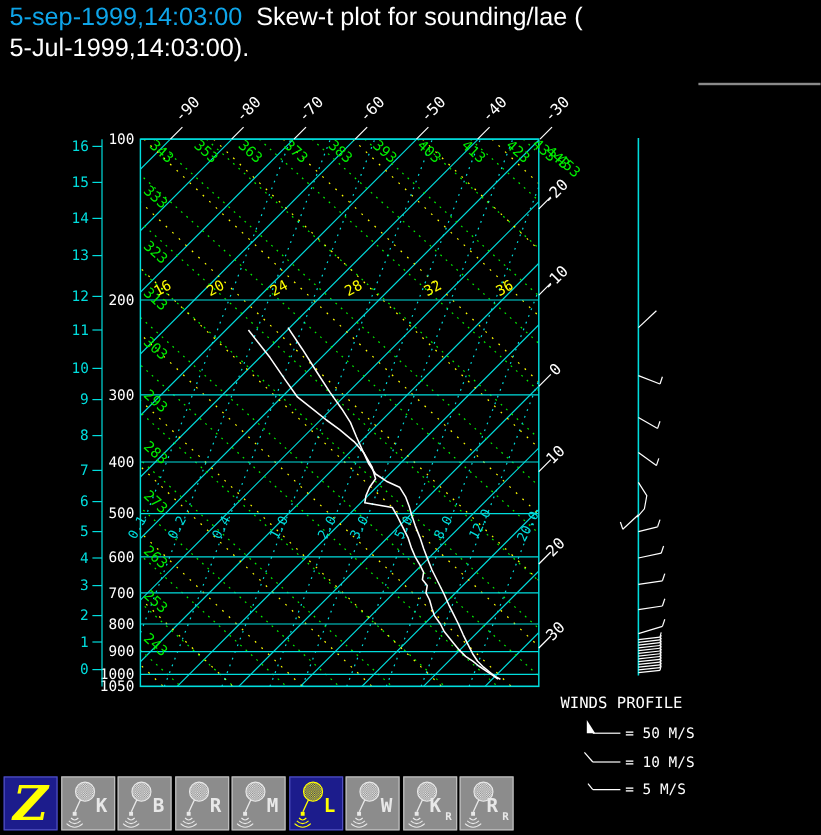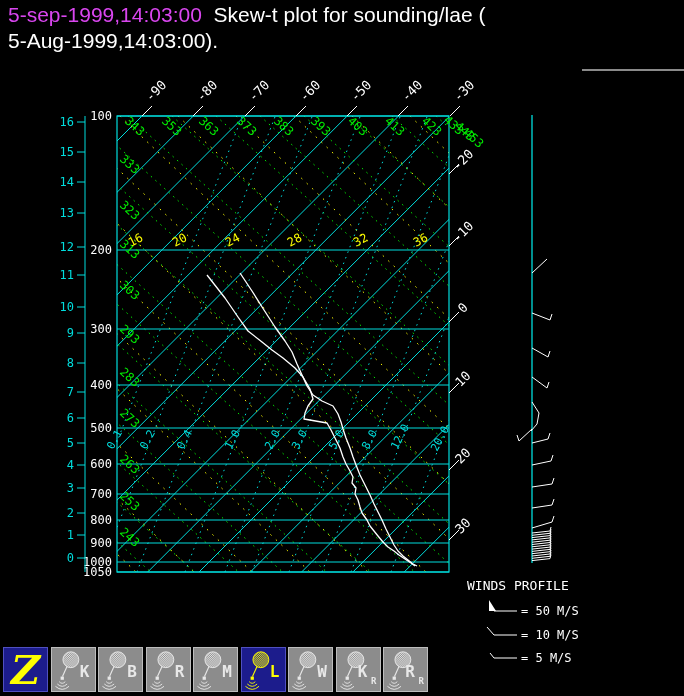--- a/index.html
+++ b/index.html
@@ -1,19 +1,19 @@
 <!DOCTYPE html>
 <html><head>
 <meta charset="utf-8">
 <style>
   html,body{margin:0;padding:0;background:#000;}
   #app{position:relative;width:684px;height:696px;background:#000;overflow:hidden;
        font-family:"Liberation Sans",sans-serif;}
   #title{position:absolute;left:8px;top:2px;font-size:21px;line-height:26px;color:#fff;white-space:pre;}
-  #title .hl{color:#d946ef;}
+  #title .hl{color:#0ea5e9;}
   #divider{position:absolute;left:582px;top:69px;width:102px;height:2px;background:#8a8a8a;}
   #plot{position:absolute;left:0;top:0;}
   #plot text{font-family:"DejaVu Sans Mono",monospace;}
   #toolbar{position:absolute;left:3px;top:647px;display:flex;gap:2.5px;}
   .tbtn{position:relative;width:45px;height:45px;box-sizing:border-box;cursor:pointer;}
   .tbtn.gray{background:#8c8c8c;border:1px solid #bdbdbd;}
   .tbtn.navy{background:#1c1c8c;border:1px solid #5050c0;}
   .tbtn .bicon{position:absolute;left:3px;top:2px;}
   .tbtn .letter{position:absolute;right:5px;bottom:11px;font-family:"DejaVu Sans Mono",monospace;
                 font-weight:bold;font-size:16px;color:#e8e8e8;line-height:1;}
@@ -24,21 +24,21 @@
   .tbtn .zlogo{position:absolute;left:0;top:-2px;width:100%;text-align:center;
                font-family:"DejaVu Serif",serif;font-style:italic;font-weight:bold;
                font-size:40px;color:#ffff00;line-height:47px;}
   #patdefs{position:absolute;width:0;height:0;}
 </style>
 </head>
 <body>
 
 <div id="app">
 
-  <div id="title"><span class="hl">5-sep-1999,14:03:00</span><span>  Skew-t plot for sounding/lae (</span><br><span>5-Aug-1999,14:03:00).</span></div>
+  <div id="title"><span class="hl">5-sep-1999,14:03:00</span><span>  Skew-t plot for sounding/lae (</span><br><span>5-Jul-1999,14:03:00).</span></div>
 
   <div id="divider"></div>
 
   <svg id="plot" width="684" height="696">
       <defs>
         <clipPath id="plotclip">
           <rect x="117" y="116" width="332" height="456"></rect>
         </clipPath>
       </defs>
       <g clip-path="url(#plotclip)">

